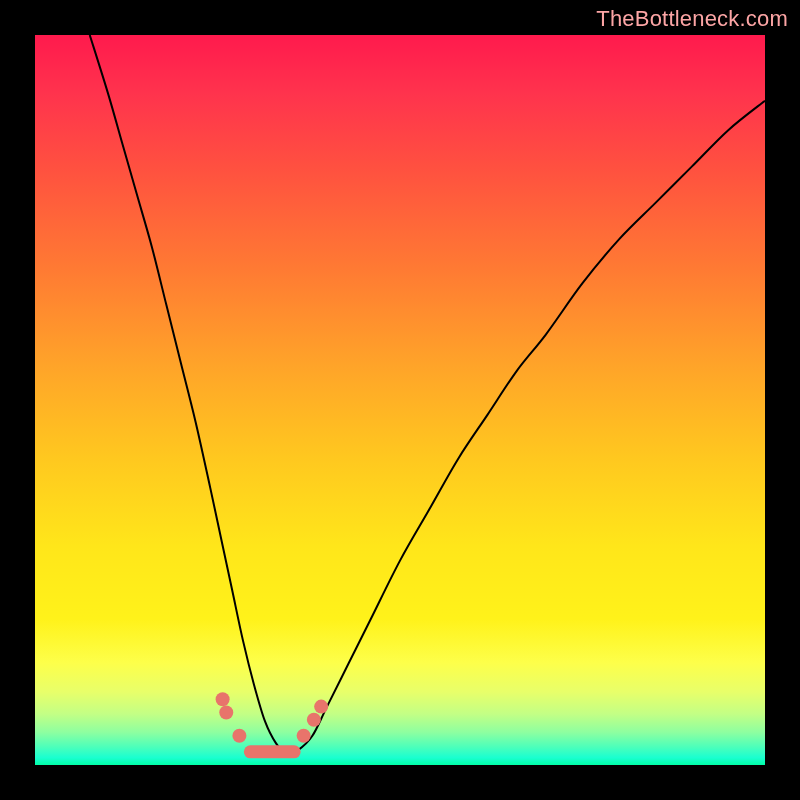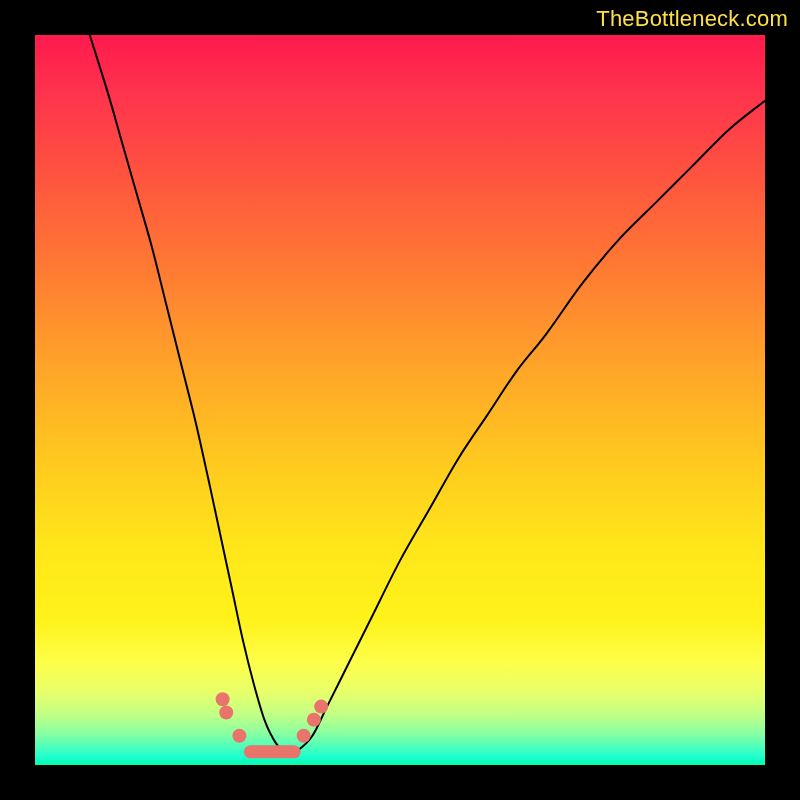--- a/index.html
+++ b/index.html
@@ -46,21 +46,21 @@
       #8effa0 95.5%,
       #4dffba 97.5%,
       #1affd0 99%,
       #00ffa8 100%
     );
   }
   .watermark {
     position: absolute;
     top: 6px;
     right: 12px;
-    color: #fde047;
+    color: #fca5a5;
     font-size: 22px;
     font-weight: 500;
     letter-spacing: 0.2px;
     user-select: none;
   }
   svg.curve {
     position: absolute;
     left: 0; top: 0;
     width: 730px;
     height: 730px;

